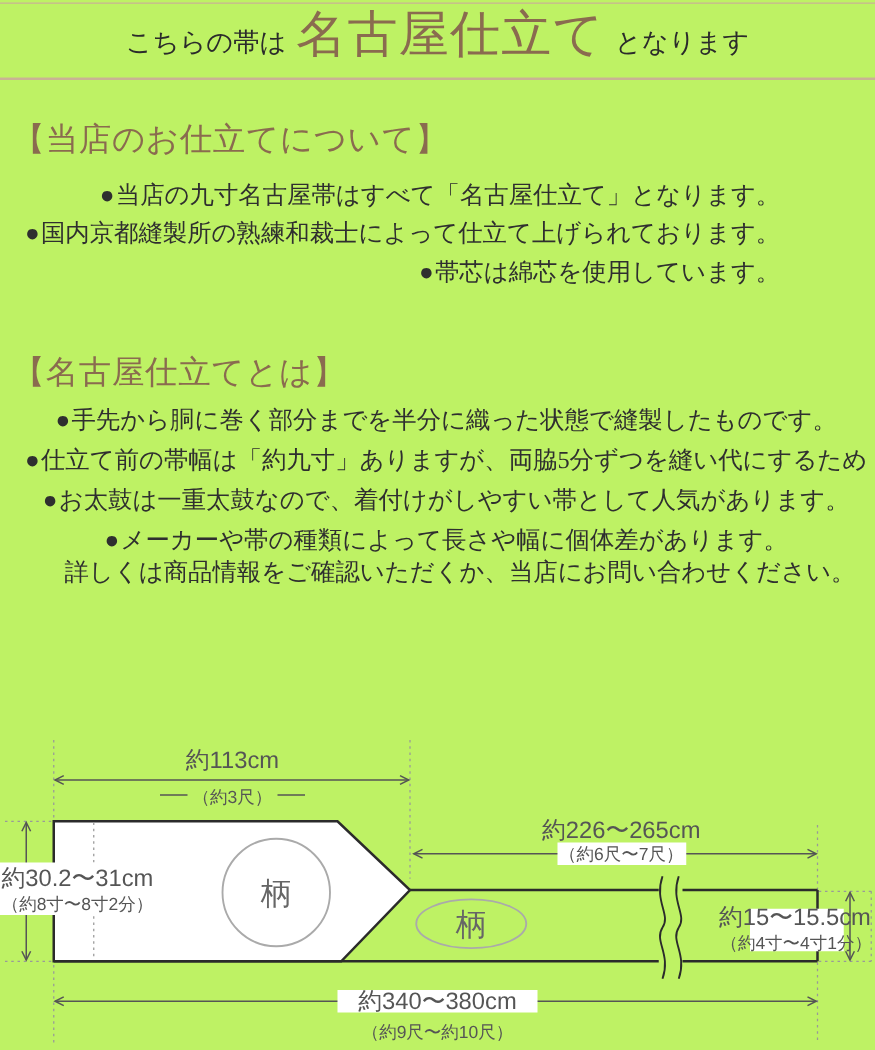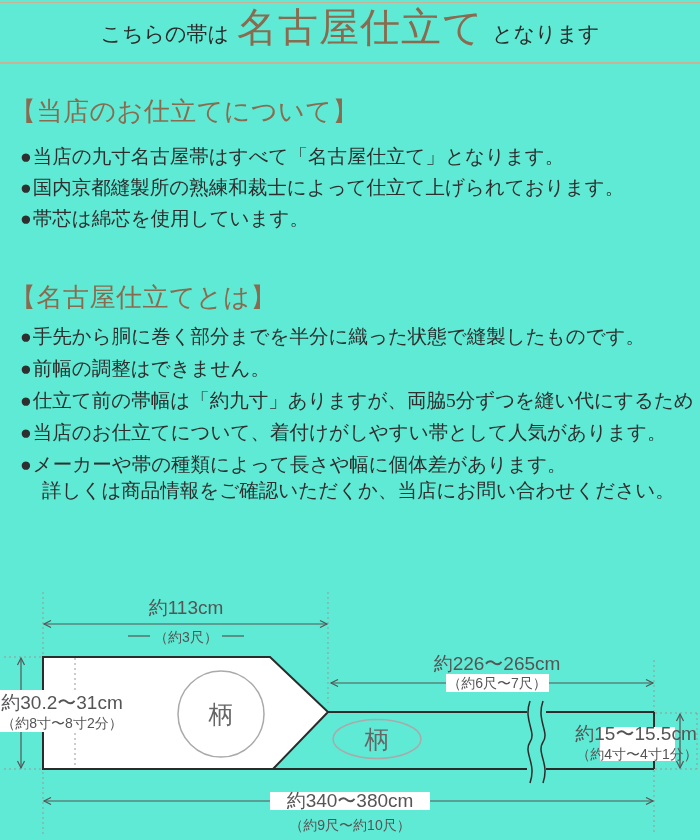--- a/index.html
+++ b/index.html
@@ -1,16 +1,16 @@
 <!DOCTYPE html>
 <html lang="ja"><head>
 <meta charset="utf-8">
 <style>
   html,body{margin:0;padding:0;background:#fff;}
-  #page{position:relative;width:700px;height:840px;background:#5eead4;overflow:hidden;
+  #page{position:relative;width:700px;height:840px;background:#bef264;overflow:hidden;
         font-family:"Liberation Serif","DejaVu Serif",serif;color:#2f2f2f;}
   .rule{position:absolute;left:0;width:700px;background:#c9b394;}
   #top-rule{top:2px;height:1px;}
   #header-rule{top:62px;height:2px;}
   #title-row{position:absolute;top:0;left:0;width:700px;height:60px;
              display:flex;align-items:baseline;justify-content:center;white-space:nowrap;}
   #title-row .t-small{font-size:21px;color:#2b2b2b;padding-bottom:10px;}
   #title-row .t-big{font-size:40px;color:#8a6b4f;margin:0 8px;letter-spacing:1px;}
   .sec-heading{position:absolute;left:10px;font-size:26px;color:#8a6b4f;
                letter-spacing:0.5px;white-space:nowrap;}
@@ -36,46 +36,43 @@
   <div id="title-row">
     <span class="t-small">こちらの帯は</span>
     <span class="t-big">名古屋仕立て</span>
     <span class="t-small">となります</span>
   </div>
 
   <div id="header-rule" class="rule"></div>
 
   <div class="sec-heading" style="top:94px;font-family:Liberation Mono, monospace;">【当店のお仕立てについて】</div>
 
-  <div class="bullet-list list1" style="top:144px;">
+  <div class="bullet-list list1" style="top:144px;text-align:right;">
     <div class="bullet-item">
       <div class="bullet-line"><span class="marker">●</span><span>当店の九寸名古屋帯はすべて「名古屋仕立て」となります。</span></div>
     </div>
     <div class="bullet-item">
       <div class="bullet-line"><span class="marker">●</span><span>国内京都縫製所の熟練和裁士によって仕立て上げられております。</span></div>
     </div>
     <div class="bullet-item">
       <div class="bullet-line"><span class="marker">●</span><span>帯芯は綿芯を使用しています。</span></div>
     </div>
   </div>
 
   <div class="sec-heading" style="top:280px;">【名古屋仕立てとは】</div>
 
-  <div class="bullet-list" style="top:324px;">
+  <div class="bullet-list" style="top:324px;text-align:center;">
     <div class="bullet-item">
       <div class="bullet-line"><span class="marker">●</span><span>手先から胴に巻く部分までを半分に織った状態で縫製したものです。</span></div>
-    </div>
-    <div class="bullet-item">
-      <div class="bullet-line"><span class="marker">●</span><span>前幅の調整はできません。</span></div>
     </div>
     <div class="bullet-item">
       <div class="bullet-line"><span class="marker">●</span><span>仕立て前の帯幅は「約九寸」ありますが、両脇5分ずつを縫い代にするため</span></div>
     </div>
     <div class="bullet-item">
-      <div class="bullet-line"><span class="marker">●</span><span>当店のお仕立てについて、着付けがしやすい帯として人気があります。</span></div>
+      <div class="bullet-line"><span class="marker">●</span><span>お太鼓は一重太鼓なので、着付けがしやすい帯として人気があります。</span></div>
     </div>
     <div class="bullet-item">
       <div class="bullet-line"><span class="marker">●</span><span>メーカーや帯の種類によって長さや幅に個体差があります。</span></div>
       <div class="bullet-line cont"><span>詳しくは商品情報をご確認いただくか、当店にお問い合わせください。</span></div>
     </div>
   </div>
 
   <svg id="diagram" width="700" height="255" viewBox="0 0 700 255">
 
     <g stroke="#999999" stroke-width="1" stroke-dasharray="2 3">

